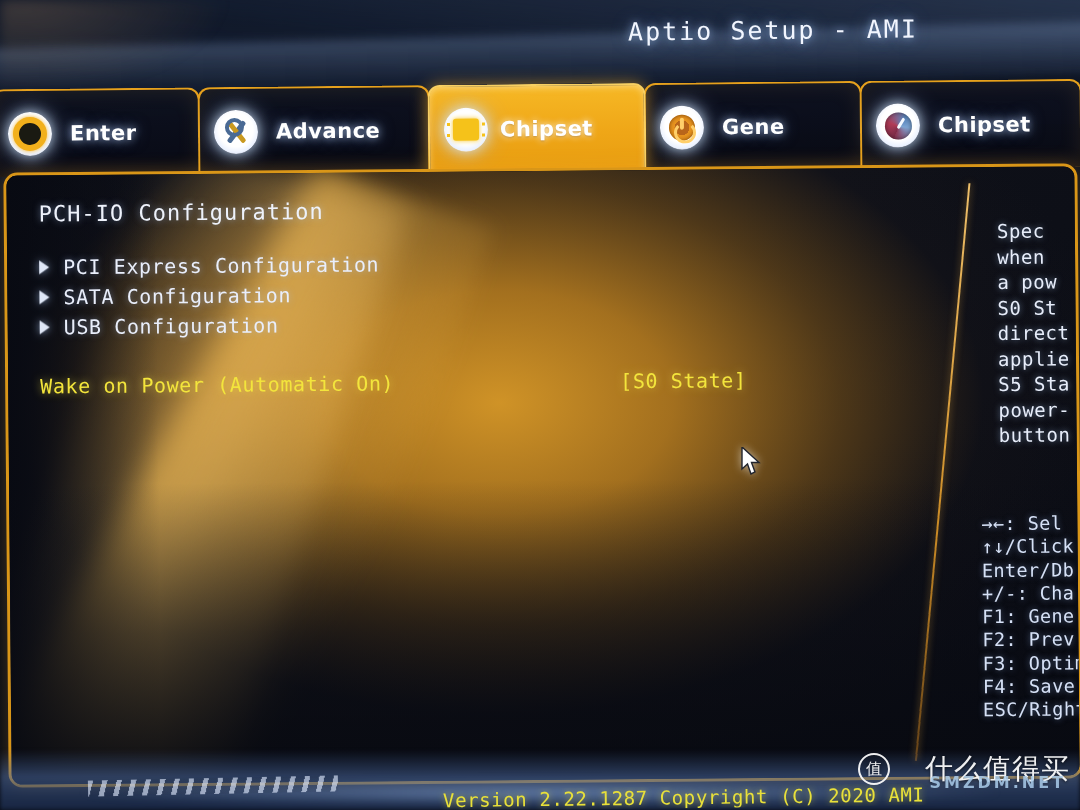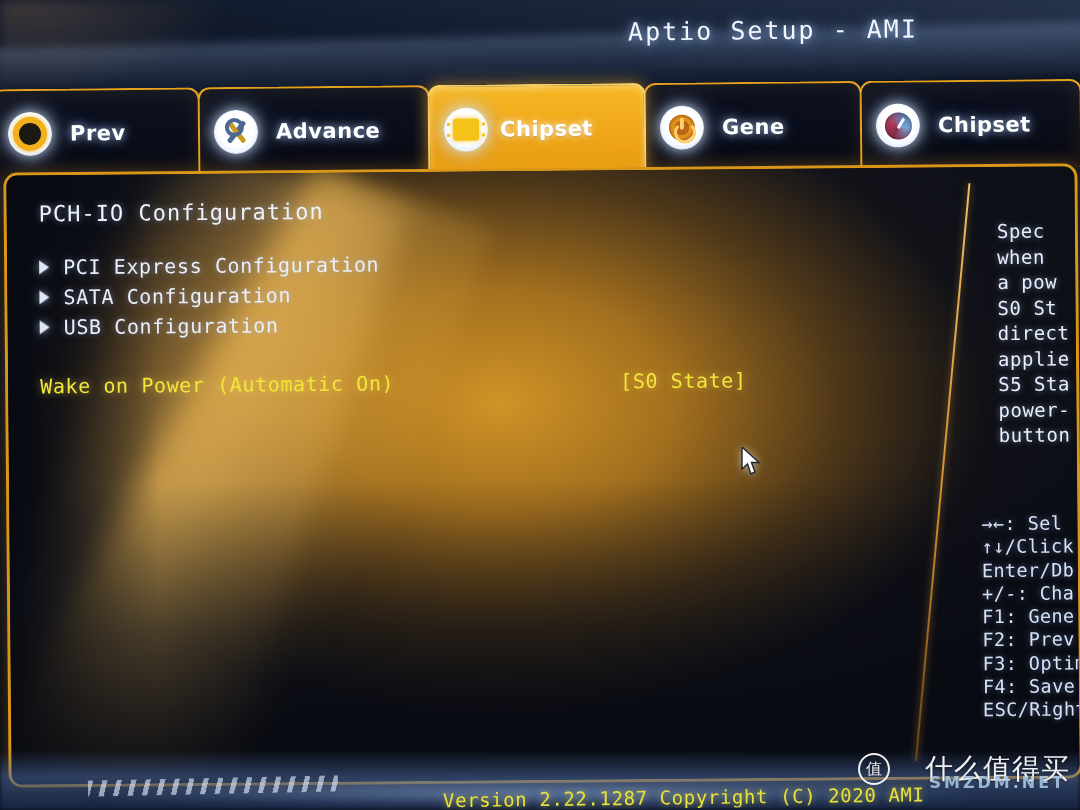--- a/index.html
+++ b/index.html
@@ -413,21 +413,21 @@
   <div class="bezel-topleft"></div>
 
   <div class="apptitle">Aptio Setup - AMI</div>
 
   <div class="tabbar">
 
     <div class="tab w1">
       <div class="tab-icon">
         <div class="ico-ring"></div>
       </div>
-      <div class="tab-label">Prev</div>
+      <div class="tab-label">Enter</div>
     </div>
 
     <div class="tab w2">
       <div class="tab-icon">
         <div class="ico-tools">
             <div class="bar1"></div>
             <div class="bar2"></div>
             <div class="head"></div>
           </div>
       </div>

